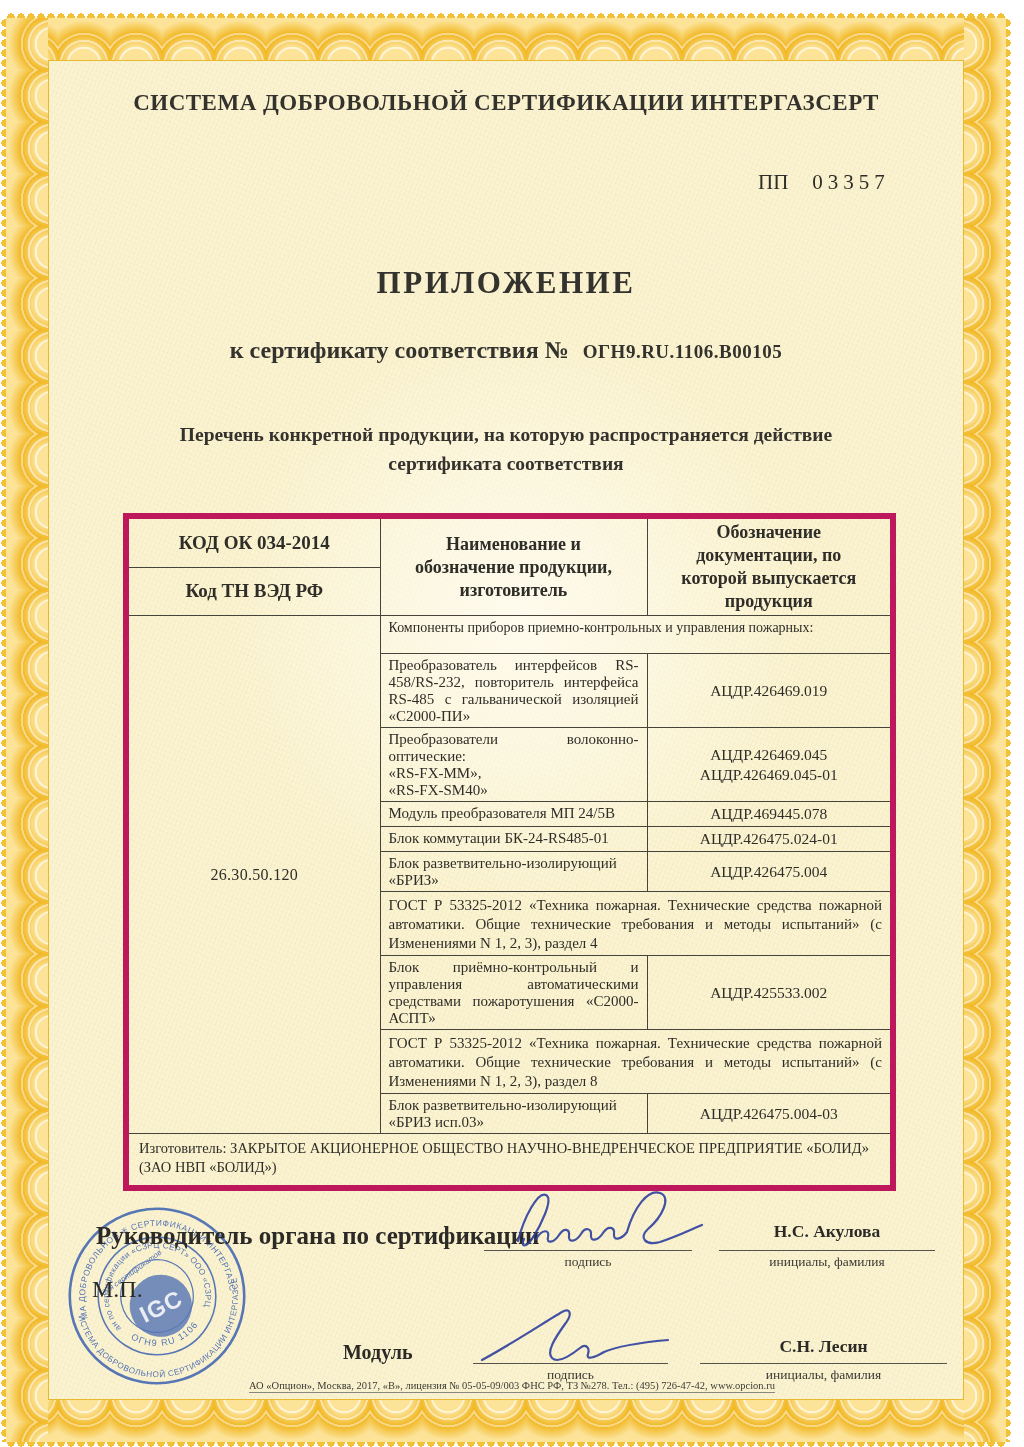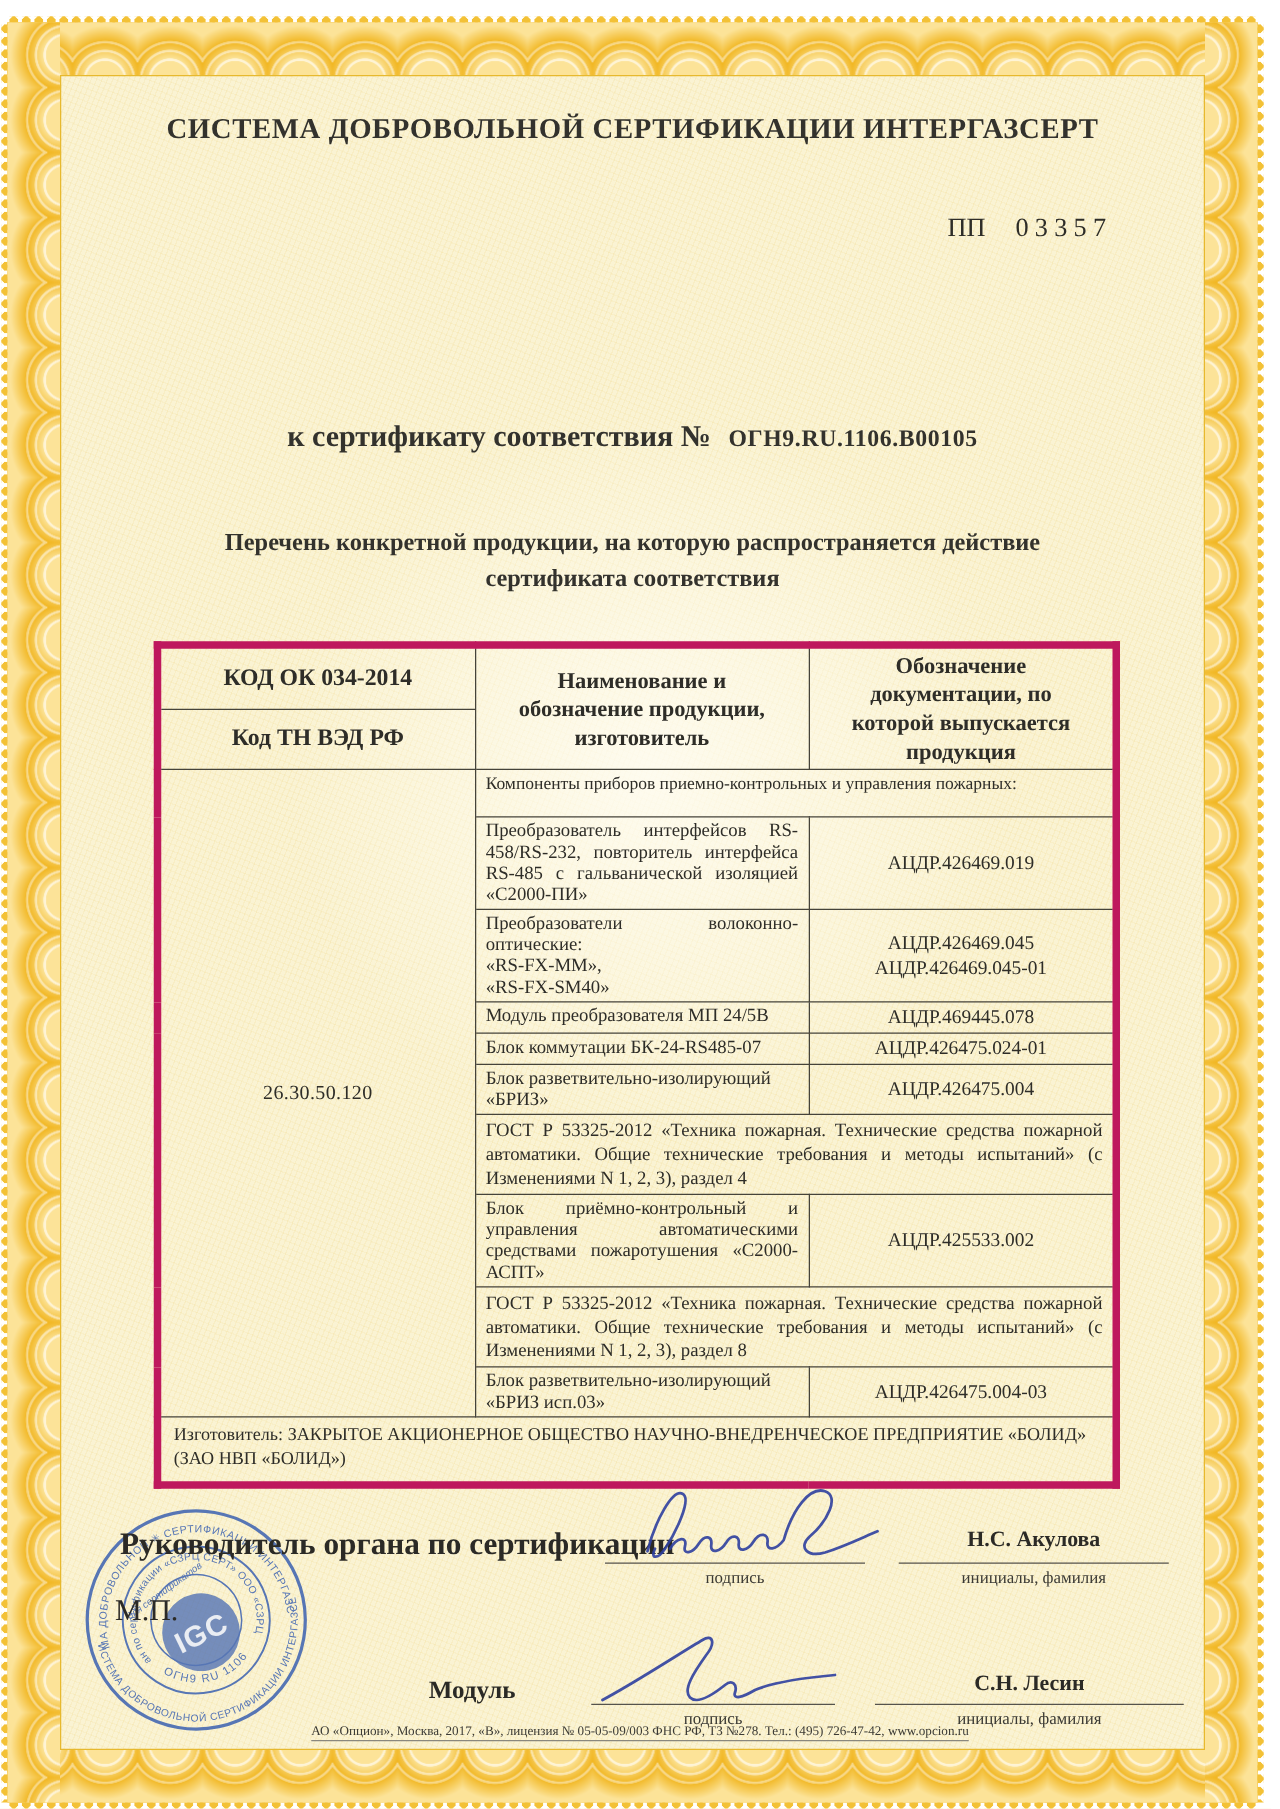--- a/index.html
+++ b/index.html
@@ -112,20 +112,21 @@
     <div class="b b-bottom"></div>
     <div class="b b-left"></div>
     <div class="b b-right"></div>
     <div class="paper"></div>
   </div>
 
   <div class="abs sys-title">СИСТЕМА ДОБРОВОЛЬНОЙ СЕРТИФИКАЦИИ ИНТЕРГАЗСЕРТ</div>
   <div class="abs pp-line">
     <span>ПП</span><span class="num">03357</span>
   </div>
+  <div class="abs doc-title">ПРИЛОЖЕНИЕ</div>
   <div class="abs cert-line">
     <span class="pre">к сертификату соответствия №</span><span class="no">ОГН9.RU.1106.B00105</span>
   </div>
   <div class="abs desc">Перечень конкретной продукции, на которую распространяется действие
 сертификата соответствия</div>
 
   <table class="cert-table">
     <colgroup>
         <col style="width:254px">
         <col style="width:267px">
@@ -158,21 +159,21 @@
 «RS-FX-MM»,
 «RS-FX-SM40»</td>
       <td class="doc">АЦДР.426469.045
 АЦДР.426469.045-01</td>
     </tr>
     <tr style="height:25px;">
       <td class="name">Модуль преобразователя МП 24/5В</td>
       <td class="doc">АЦДР.469445.078</td>
     </tr>
     <tr style="height:25px;">
-      <td class="name">Блок коммутации БК-24-RS485-07</td>
+      <td class="name">Блок коммутации БК-24-RS485-01</td>
       <td class="doc">АЦДР.426475.024-01</td>
     </tr>
     <tr style="height:37px;">
       <td class="name">Блок разветвительно-изолирующий
 «БРИЗ»</td>
       <td class="doc">АЦДР.426475.004</td>
     </tr>
     <tr style="height:57px;">
       <td class="gost" colspan="2">ГОСТ Р 53325-2012 «Техника пожарная. Технические средства пожарной автоматики. Общие технические требования и методы испытаний» (с Изменениями N 1, 2, 3), раздел 4</td>
     </tr>

